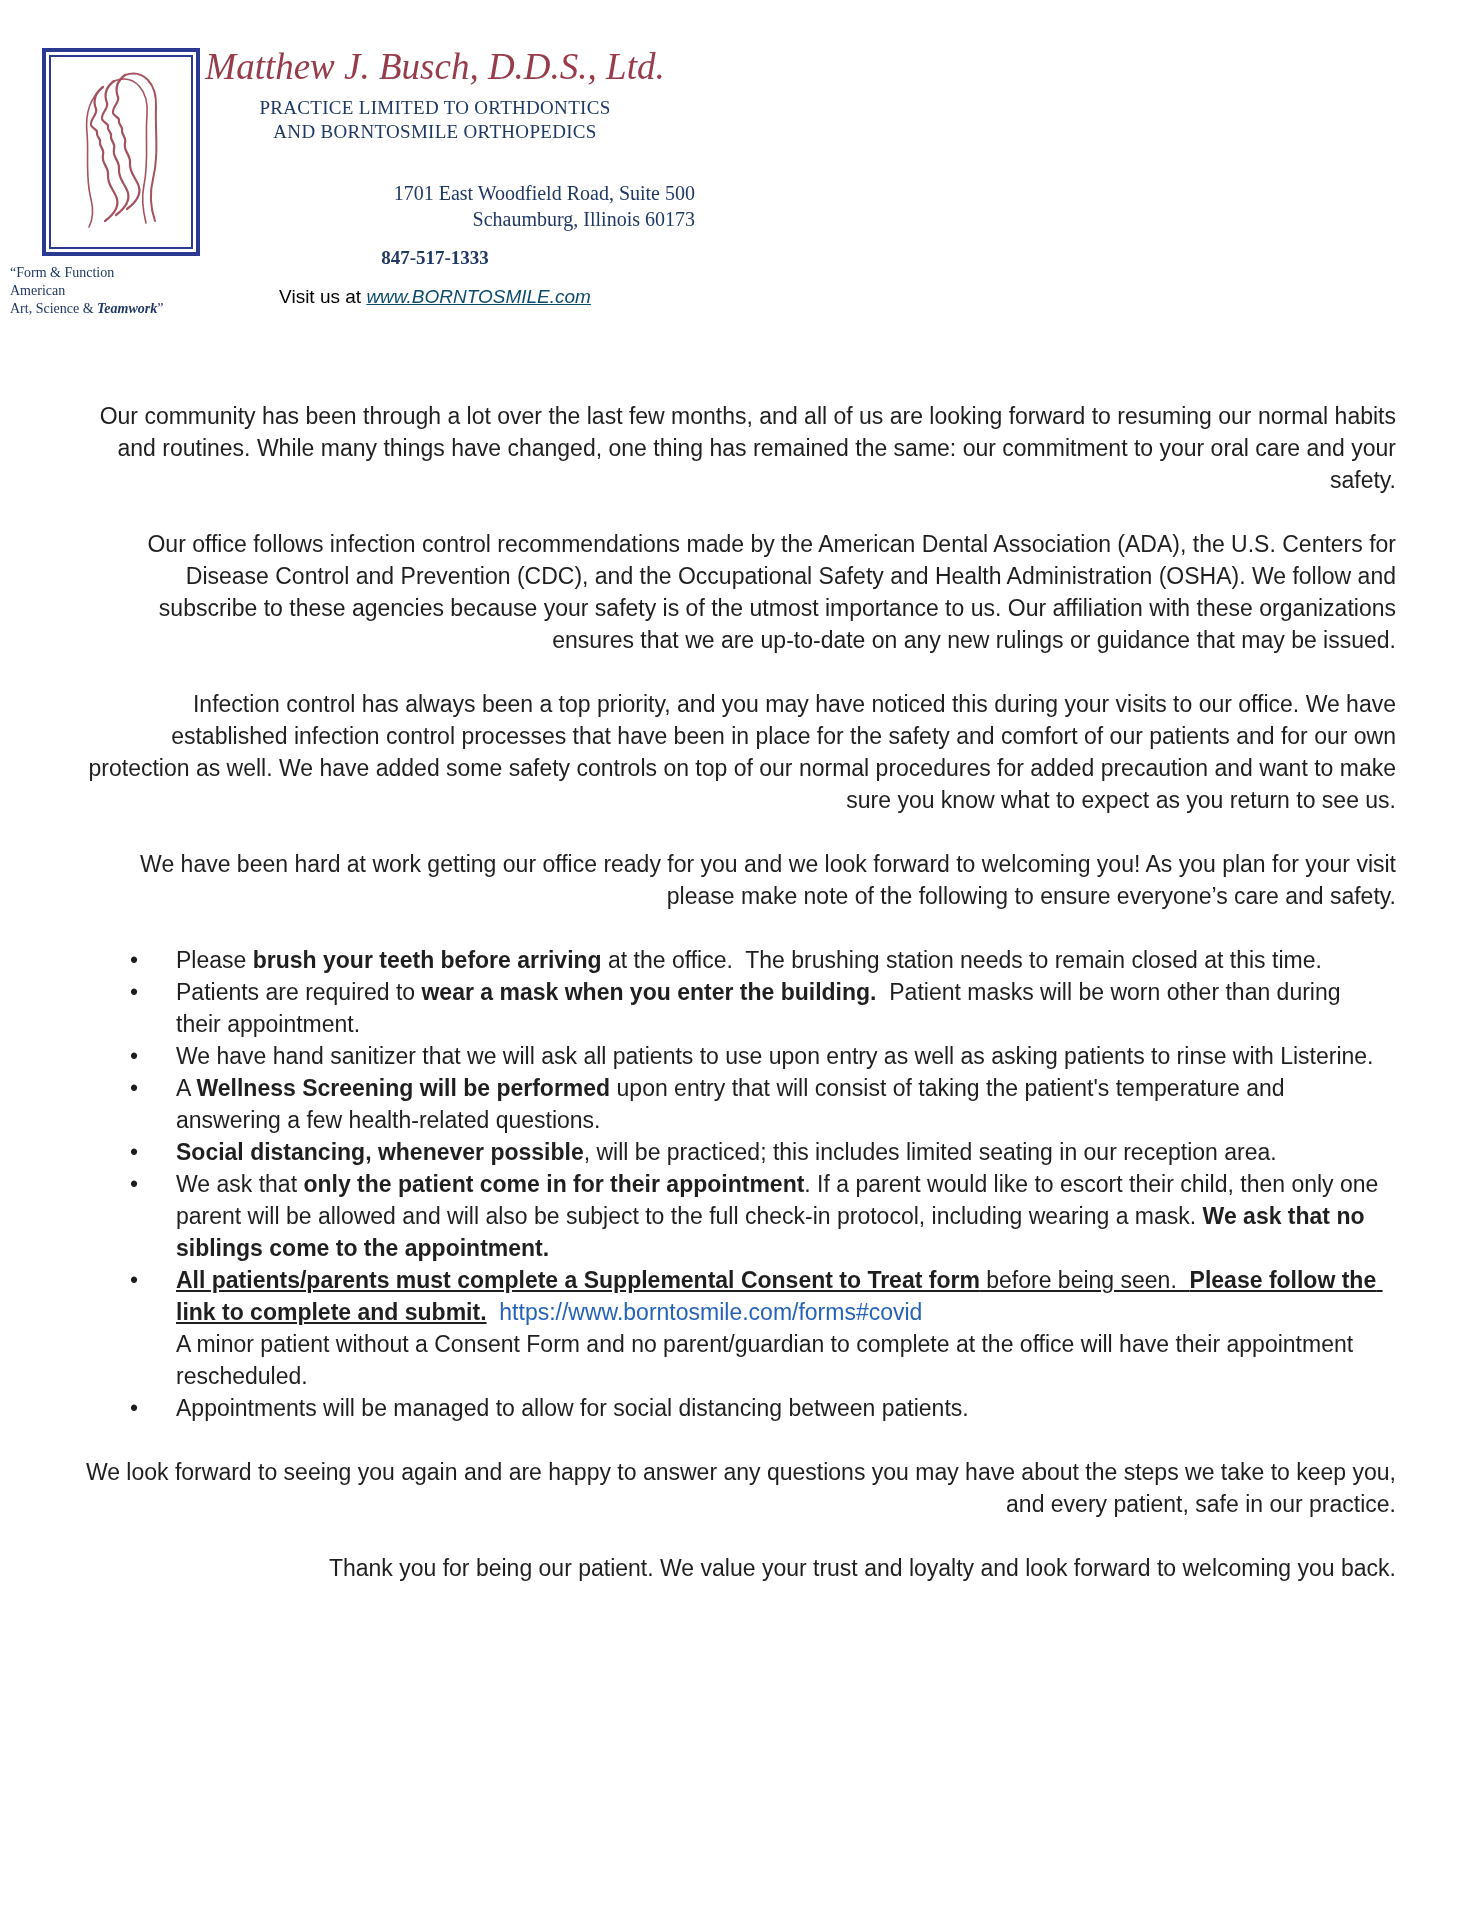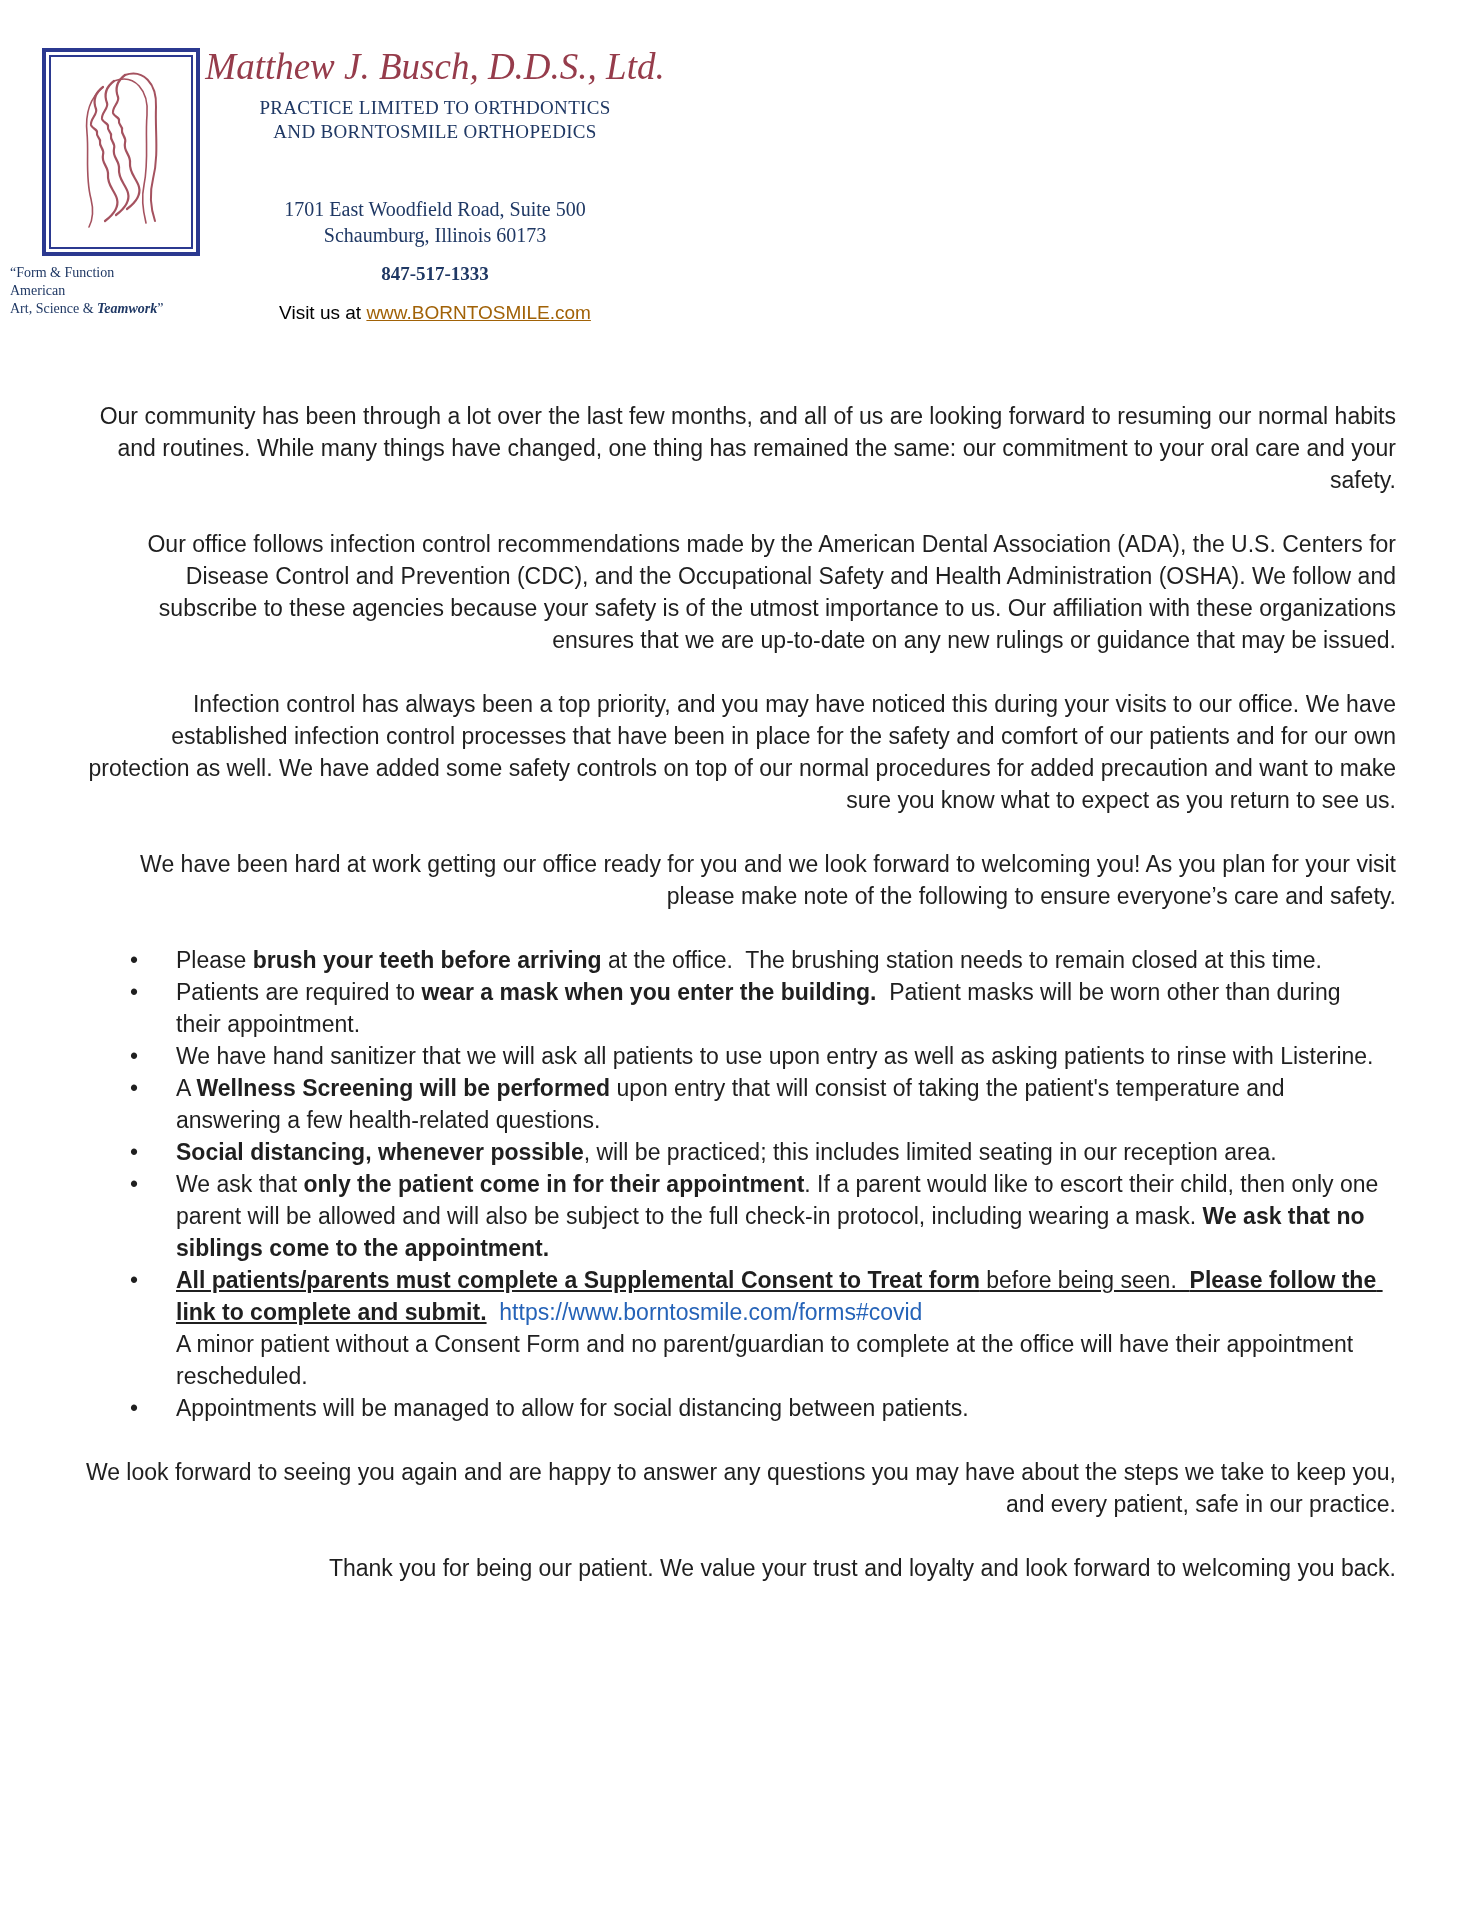--- a/index.html
+++ b/index.html
@@ -47,37 +47,38 @@
     color:var(--maroon, #963c4b);
     margin-bottom:8px;
   }
   .subtitle {
     font-family:"Liberation Serif", serif;
     font-size:19px; line-height:24px;
     letter-spacing:0.3px;
     color:var(--navy, #1f3864);
   }
   .address {
-    margin-top:52px;
+    margin-top:36px;
     font-family:"Liberation Serif", serif;
     font-size:20px; line-height:26px;
     color:var(--navy, #1f3864);
+    text-align:right;
   }
   .phone {
     margin-top:15px;
     font-family:"Liberation Serif", serif;
     font-weight:bold; font-size:19px;
     color:var(--navy, #1f3864);
   }
   .visit {
     margin-top:17px;
     font-size:19px;
     color:#000;
   }
-  .visit a { color:#a16207; text-decoration:underline; }
+  .visit a { color:#0c4a6e; text-decoration:underline;font-style:italic; }
   
   .letter-body p {
     font-size:23px; line-height:32px;
     margin:0 0 32px 0;
     white-space:pre-wrap;
     text-align:right;
   }
   .letter-body ul {
     list-style:none;
     margin:0 16px 32px 0;

